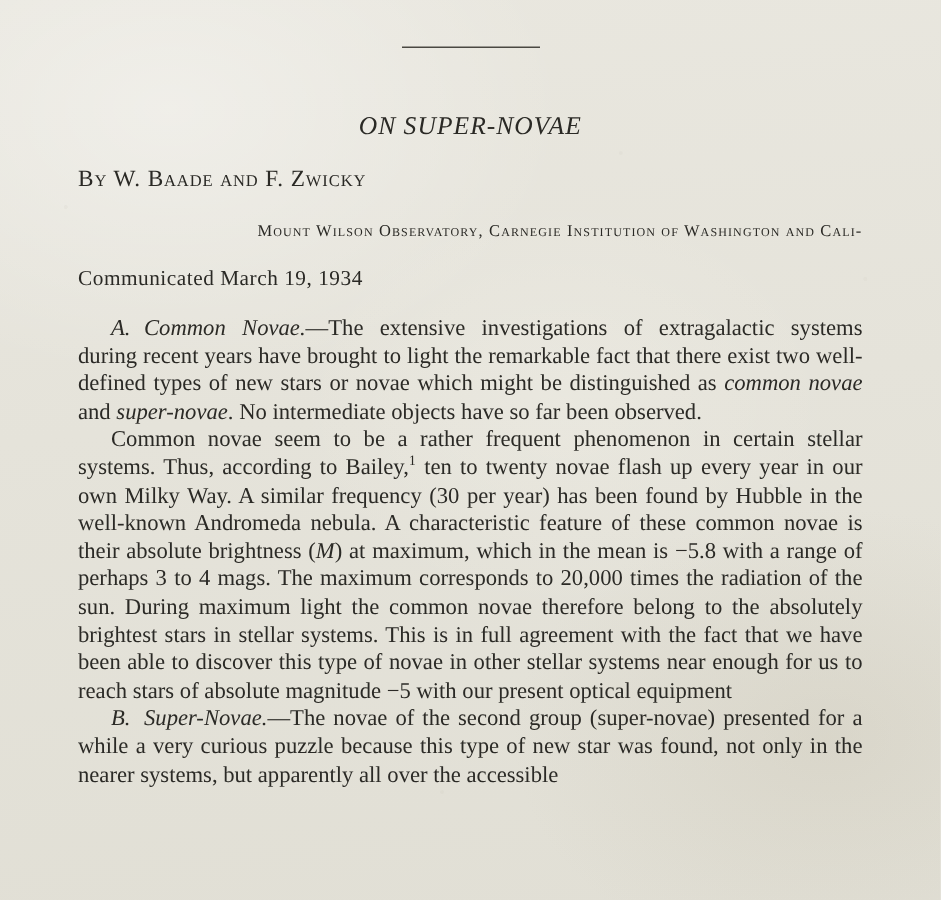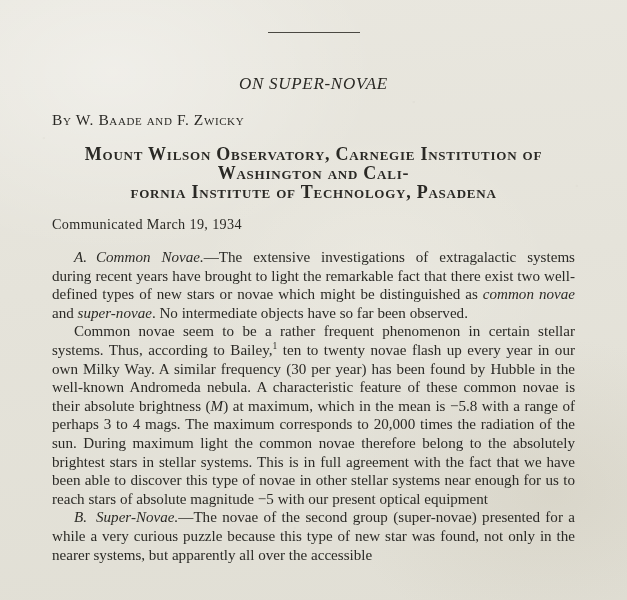--- a/index.html
+++ b/index.html
@@ -73,27 +73,26 @@
     margin: 17px 0 0 0;
     text-align: left;
     font-size: 15.5px;
     font-variant: small-caps;
     letter-spacing: 0.6px;
     color: #2a2925;
   }
 
   .affiliation {
     margin: 16px 0 0 0;
-    text-align: center;
-    font-size: 18px;
+    text-align: right;
+    font-size: 11px;
     font-variant: small-caps;
     letter-spacing: 0.75px;
     line-height: 19px;
     color: #2a2925;
-    font-weight: bold;
   }
   .affiliation .aff-line-2 {
     display: block;
   }
 
   .communicated {
     margin: 14px 0 0 0;
     text-align: left;
     font-size: 14.2px;
     letter-spacing: 0.35px;
@@ -143,21 +142,20 @@
     <div class="top-rule-wrap">
       <span class="top-rule"></span>
     </div>
 
     <h1 class="title">ON SUPER-NOVAE</h1>
 
     <div class="byline">By W. Baade and F. Zwicky</div>
 
     <div class="affiliation">
       <span class="aff-line-1">Mount Wilson Observatory, Carnegie Institution of Washington and Cali-</span>
-      <span class="aff-line-2">fornia Institute of Technology, Pasadena</span>
     </div>
 
     <div class="communicated">Communicated March 19, 1934</div>
 
     <div class="body-text">
 
       <p>
         <span class="lead-letter">A.</span><span class="lead">Common Novae.</span><span>—</span><span>The extensive investigations of extragalactic systems during recent years have brought to light the remarkable fact that there exist two well-defined types of new stars or novae which might be distinguished as </span><em class="it">common novae</em><span> and </span><em class="it">super-novae</em><span>.  No intermediate objects have so far been observed.</span>
       </p>
 

